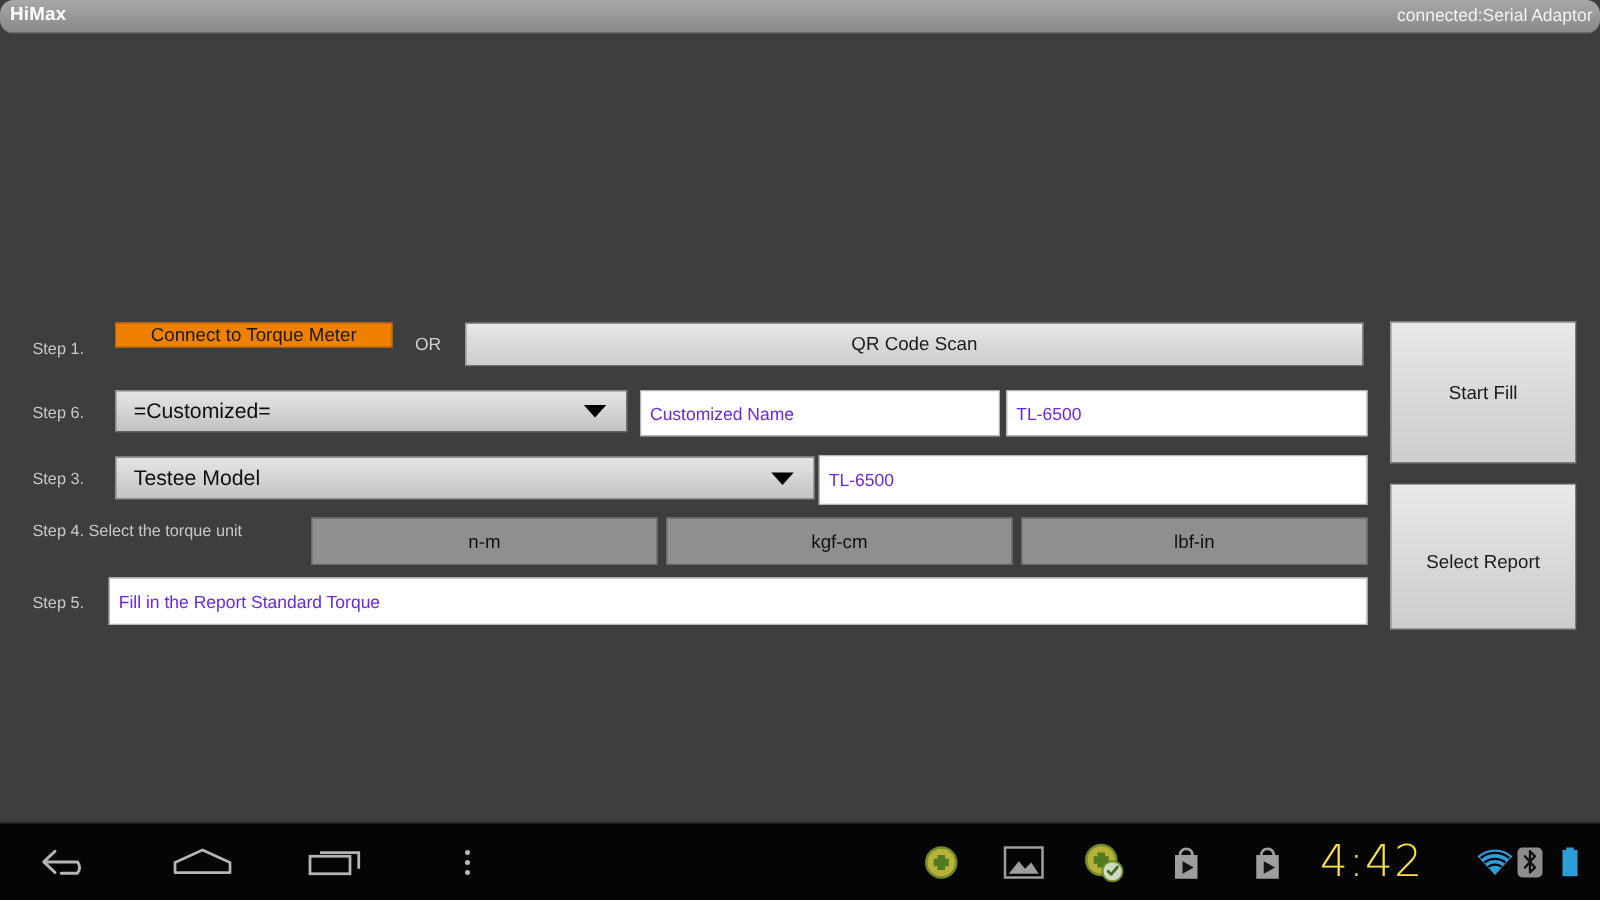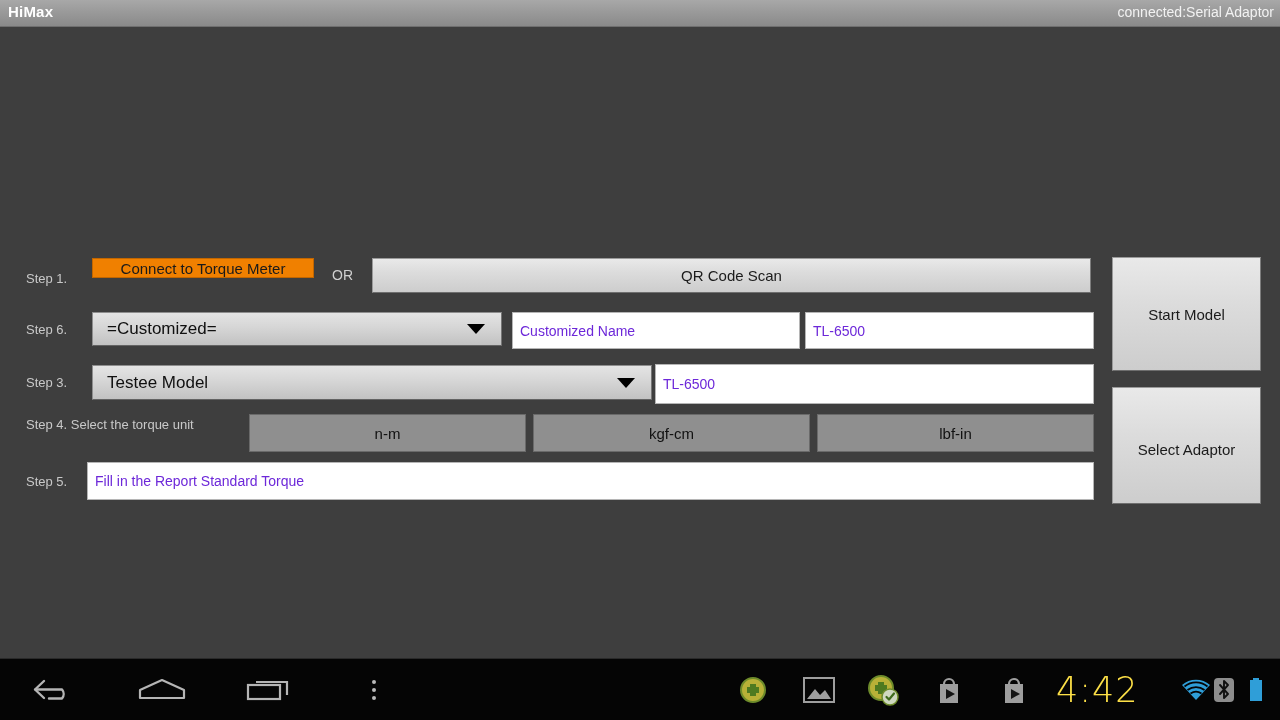--- a/index.html
+++ b/index.html
@@ -9,20 +9,21 @@
     font-family:"Liberation Sans", sans-serif;
     overflow:hidden;
   }
   #screen { position:relative; width:1280px; height:720px; background:#3e3e3e; }
 
   
   #titlebar {
     position:absolute; left:0; top:0; width:1280px; height:27px;
     background:linear-gradient(to bottom,#a8a8a8 0%,#9a9a9a 45%,#8a8a8a 100%);
     border-bottom:1px solid #6f6f6f;
+    border-radius:11px;
   }
   #app-title {
     position:absolute; left:8px; top:3px;
     font-size:15px; font-weight:bold; color:#ffffff;
     letter-spacing:0.2px;
   }
   #conn-status {
     position:absolute; right:6px; top:4px;
     font-size:14px; color:#f2f2f2;
   }
@@ -157,22 +158,22 @@
     <div class="step-label" style="left:26px; top:389px;">Step 4. Select the torque unit</div>
     <div class="unit-btn" style="left:249px; top:386px; width:277px; height:38px;">n-m</div>
     <div class="unit-btn" style="left:533px; top:386px; width:277px; height:38px;">kgf-cm</div>
     <div class="unit-btn" style="left:817px; top:386px; width:277px; height:38px;">lbf-in</div>
 
     <div class="step-label" style="left:26px; top:446px;">Step 5.</div>
     <div class="tfield" style="left:87px; top:434px; width:1007px; height:38px;">
       <span class="ph">Fill in the Report Standard Torque</span>
     </div>
 
-    <div class="light-btn" style="left:1112px; top:229px; width:149px; height:114px;">Start Model</div>
-    <div class="light-btn" style="left:1112px; top:359px; width:149px; height:117px; align-items:flex-start; padding-top:53px;">Select Adaptor</div>
+    <div class="light-btn" style="left:1112px; top:229px; width:149px; height:114px;">Start Fill</div>
+    <div class="light-btn" style="left:1112px; top:359px; width:149px; height:117px; align-items:flex-start; padding-top:53px;">Select Report</div>
 
   </div>
 
   <div id="navbar">
 
     <div class="nav-ico" style="left:18px; width:72px;">
       <svg width="44" height="30" viewBox="0 0 44 30">
         <path d="M12 6 L3 14.5 L12 23" fill="none" stroke="#b5b5b5" stroke-width="2.4" stroke-linecap="round" stroke-linejoin="round"></path>
         <path d="M3.5 14.5 H30 a7 7 0 0 1 0 9 H17" fill="none" stroke="#b5b5b5" stroke-width="2.4" stroke-linecap="round" stroke-linejoin="round"></path>
       </svg>

